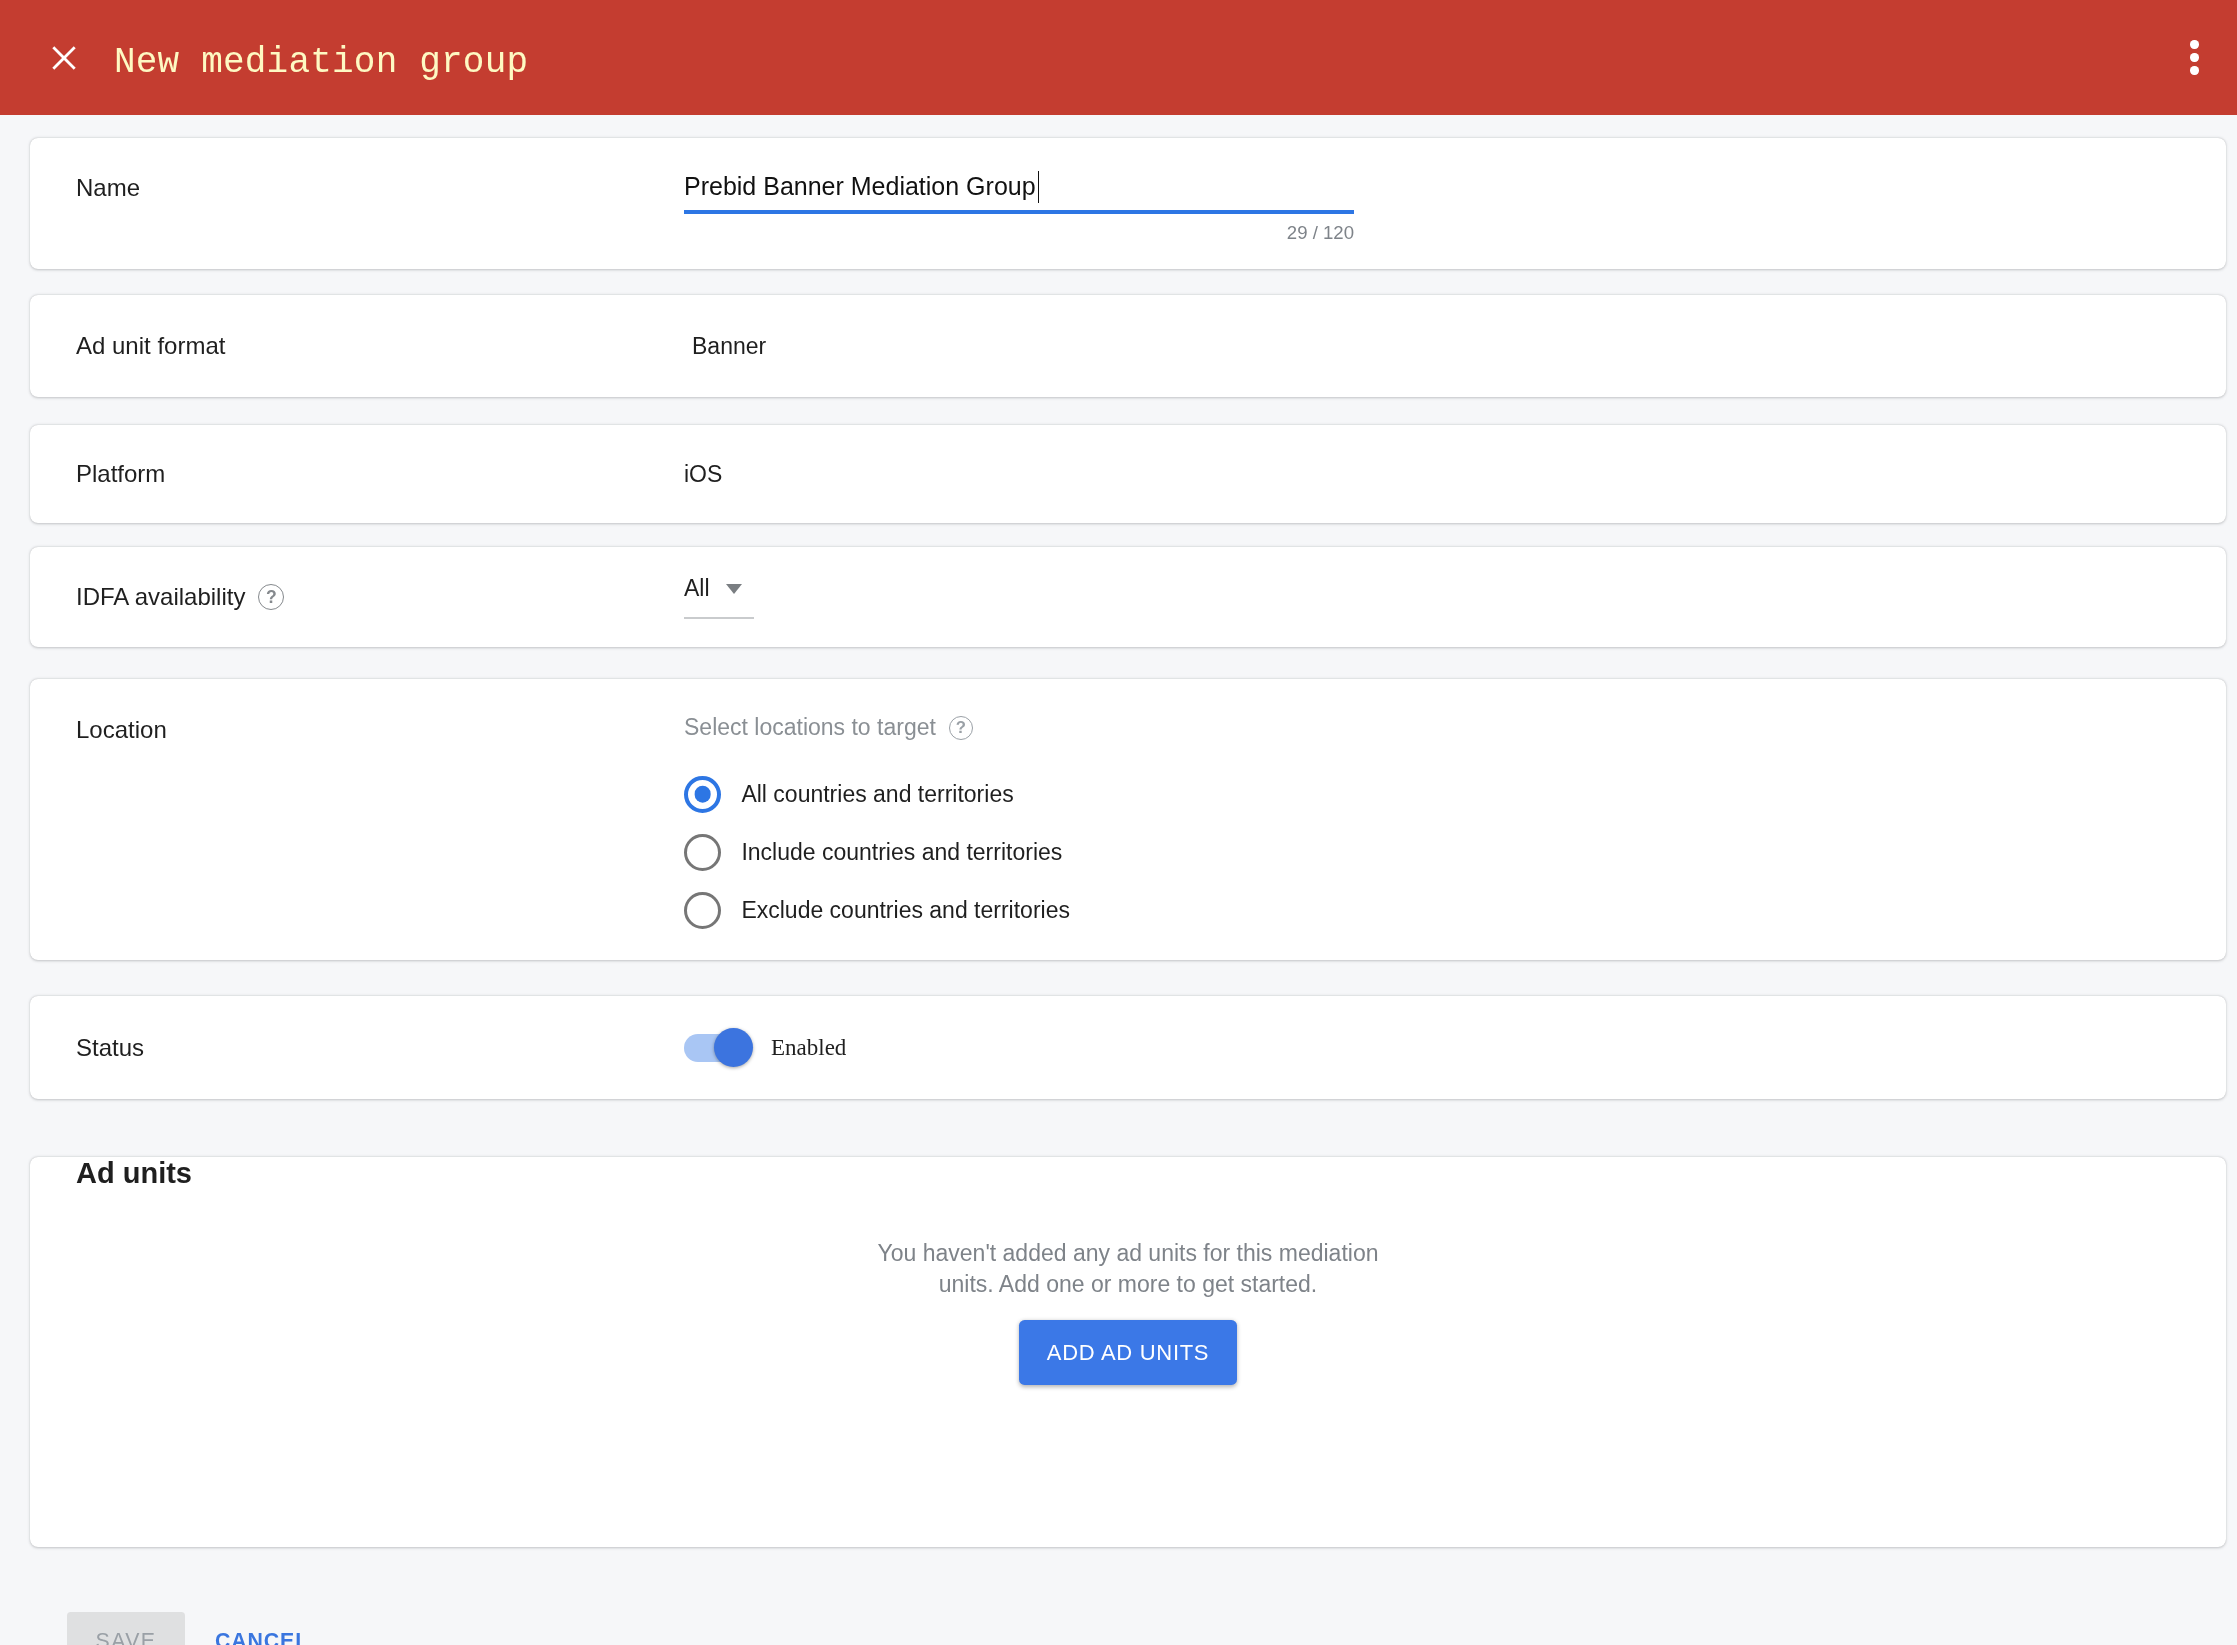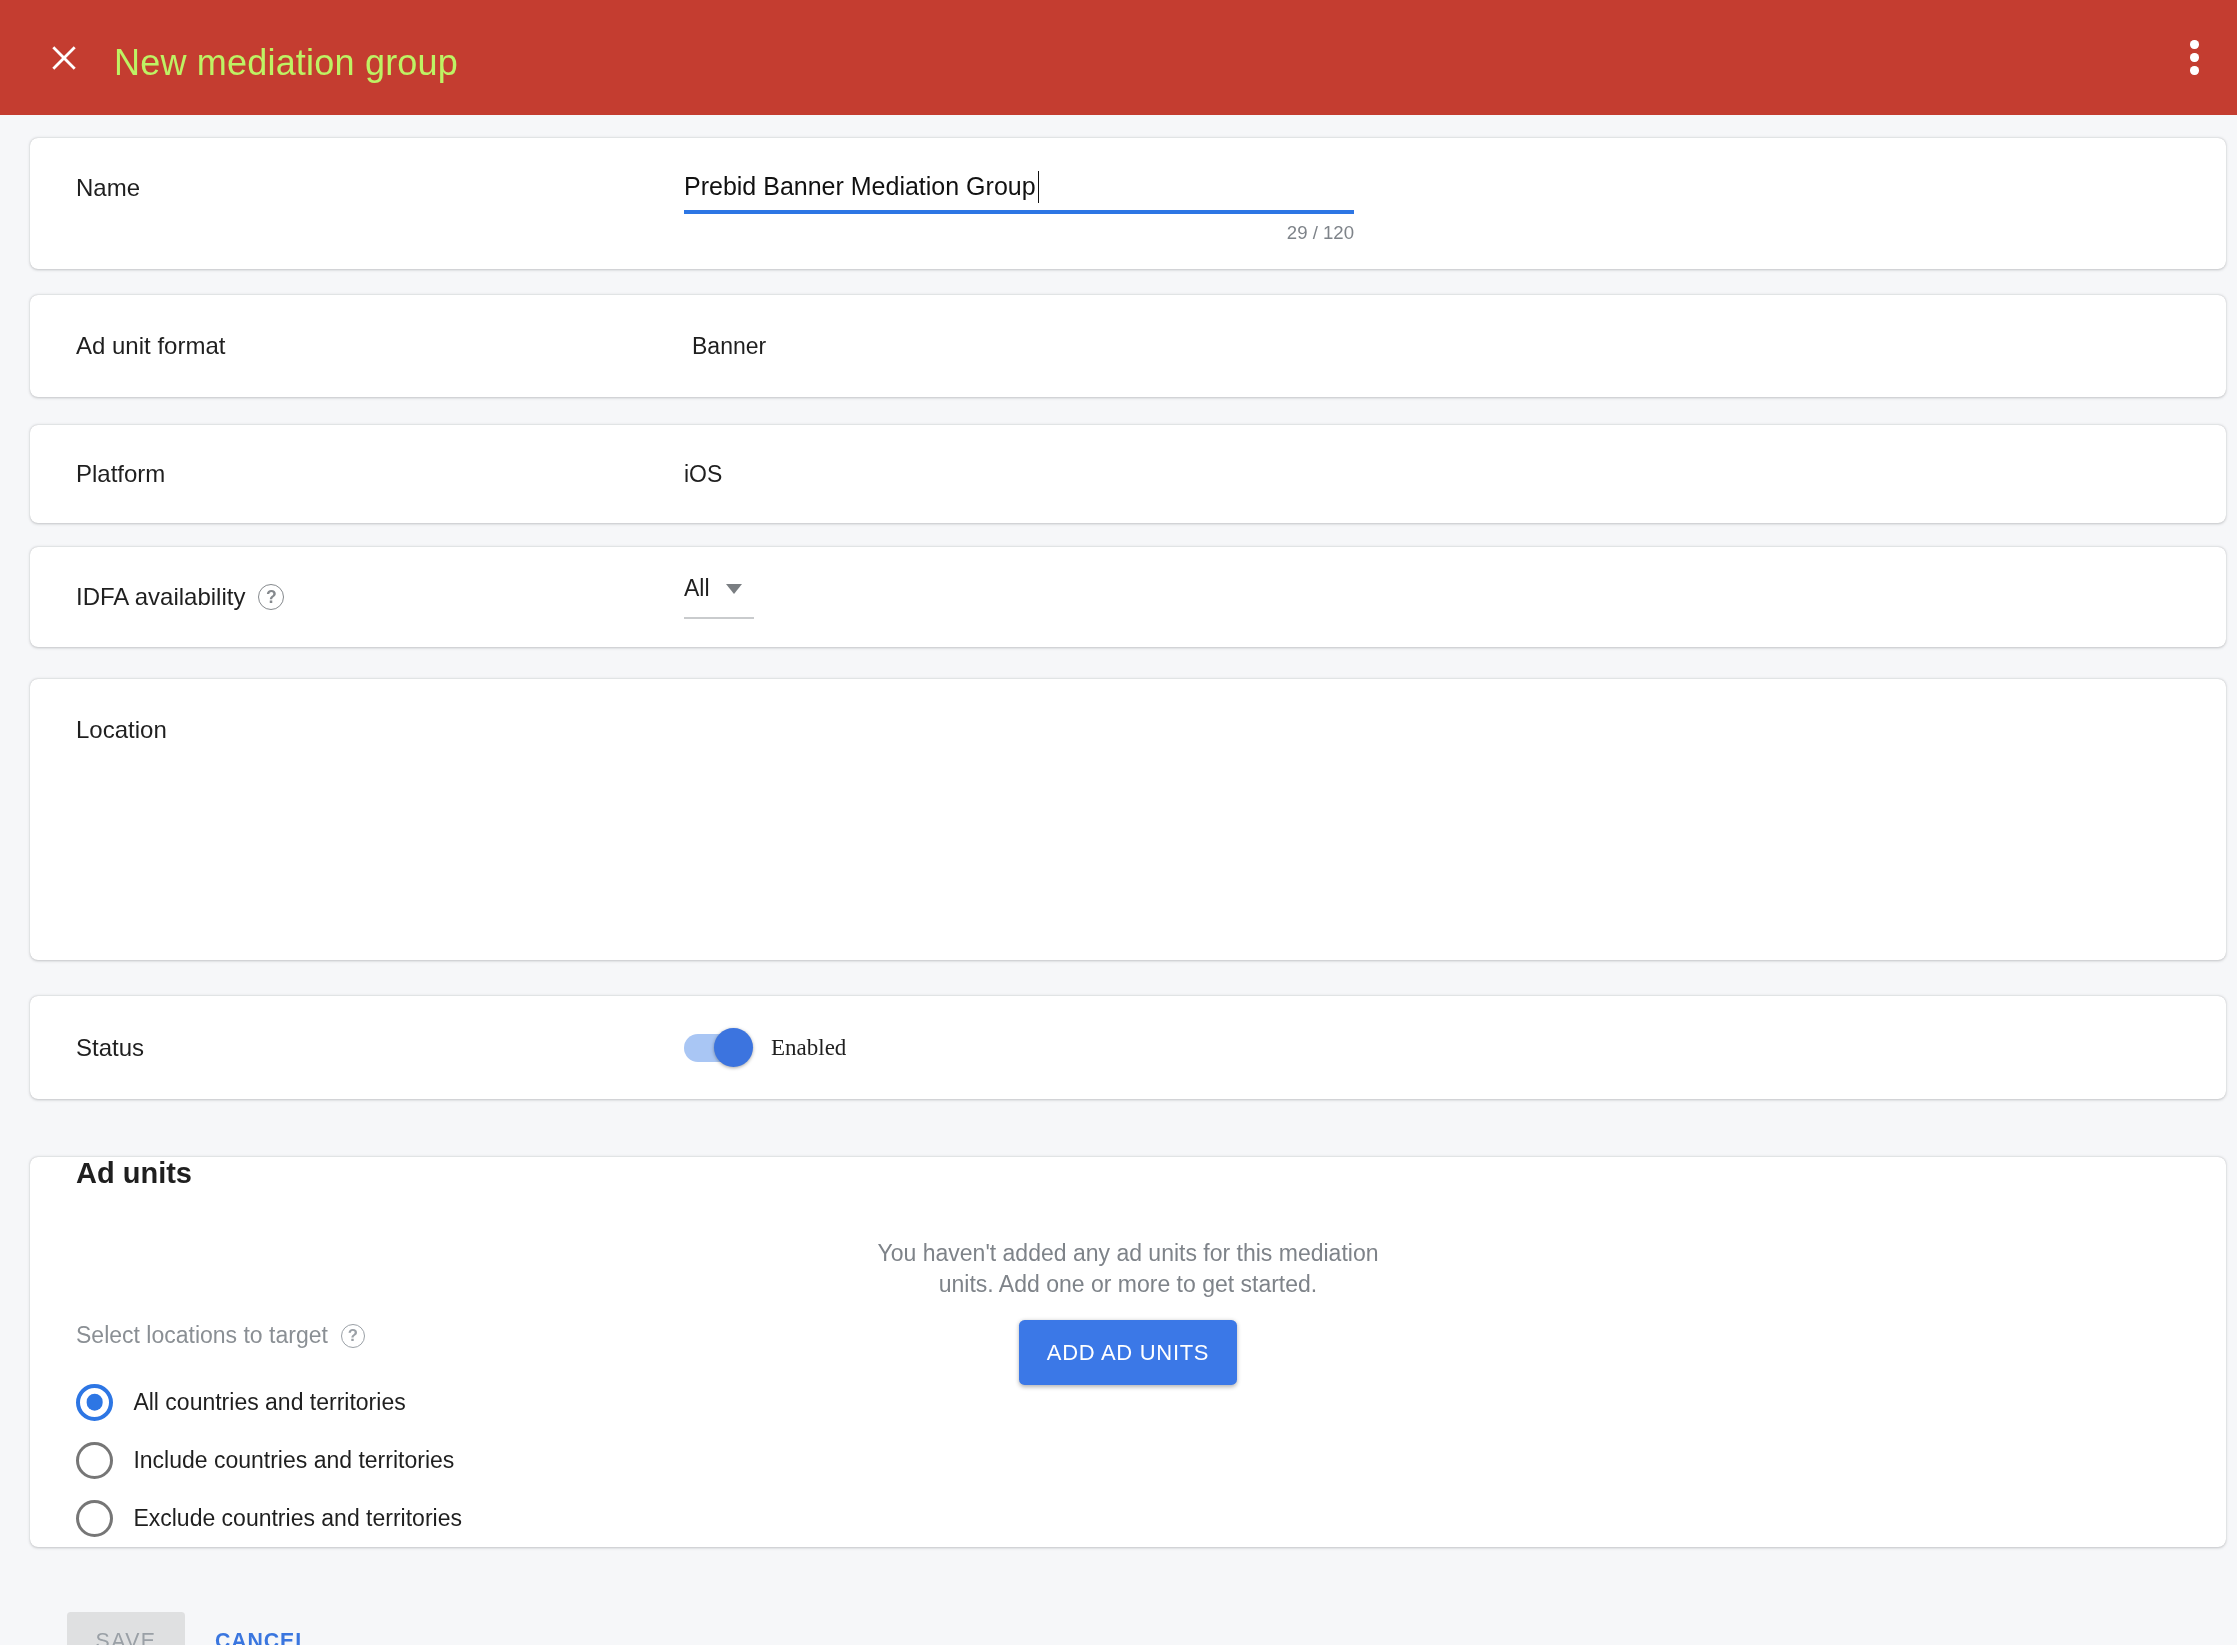--- a/index.html
+++ b/index.html
@@ -17,21 +17,21 @@
     color:var(--text-primary);
   }
   
   .appbar{
     height:115px;background:var(--header-red);
     display:flex;align-items:center;padding:0 26px 0 46px;
   }
   .icon-btn{background:none;border:none;padding:0;cursor:pointer;display:flex;align-items:center;justify-content:center;}
   .close-btn{width:35px;height:35px;}
   .appbar h1{
-    margin:10px 0 0 33px;font-size:36px;font-weight:500;color:#bef264;letter-spacing:0.2px;
+    margin:10px 0 0 33px;font-size:36px;font-weight:500;color:#fef9c3;letter-spacing:0.2px;font-family:Liberation Mono, monospace;
   }
   .appbar .spacer{flex:1;}
   .kebab{width:33px;height:52px;flex-direction:column;justify-content:center;}
   .kebab .dot{width:8.3px;height:8.3px;border-radius:50%;background:#fff;margin:2.3px 0;}
   
   .content{padding:0 11px 0 30px;}
   .card{
     background:var(--card-bg);border-radius:8px;
     box-shadow:0 0.9px 2.8px rgba(60,64,67,0.28), 0 0 0.9px rgba(60,64,67,0.18);
     display:flex;padding-left:46px;padding-right:46px;
@@ -60,21 +60,21 @@
   .help-icon.dim{border-color:#9AA0A6;color:#9AA0A6;width:24px;height:24px;font-size:16.7px;}
   .dropdown{display:inline-block;cursor:pointer;}
   .dropdown .dd-line{display:flex;align-items:center;}
   .dd-arrow{
     width:0;height:0;margin-left:16.7px;
     border-left:8.3px solid transparent;border-right:8.3px solid transparent;
     border-top:10.2px solid #7A7E82;
   }
   .underline-gray{height:1.9px;width:70px;background:#C9CBCD;margin-top:15px;}
   
-  .card-location{margin-top:32px;height:281px;padding-top:35px;flex-direction:column;}
+  .card-location{margin-top:32px;height:281px;padding-top:35px;}
   .card-location .row-label{align-items:flex-start;padding-top:1.9px;}
   .group-label{display:flex;align-items:center;font-size:23px;color:#8A8F94;}
   .radio-list{margin-top:24px;}
   .radio-row{display:flex;align-items:center;height:58px;cursor:pointer;}
   .radio{width:37px;height:37px;border-radius:50%;flex:0 0 auto;position:relative;}
   .radio.off{border:3.7px solid #767676;}
   .radio.on{border:4.6px solid var(--accent-blue);}
   .radio.on::after{
     content:"";position:absolute;width:16.7px;height:16.7px;border-radius:50%;
     background:var(--accent-blue);top:50%;left:50%;transform:translate(-50%,-50%);

